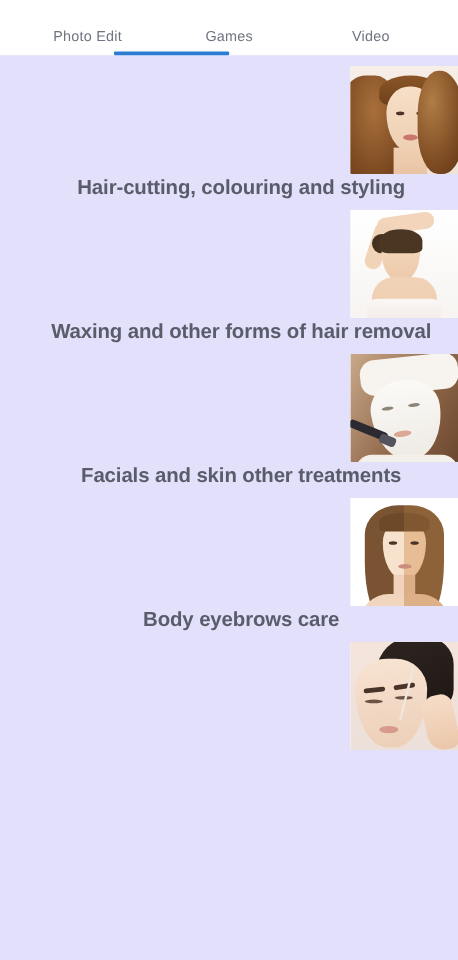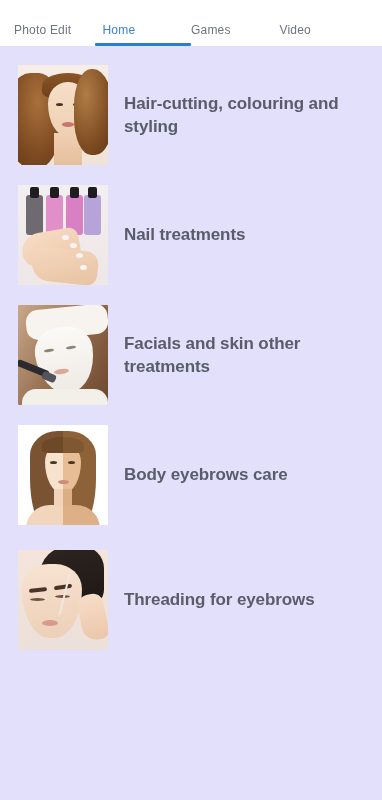--- a/index.html
+++ b/index.html
@@ -29,20 +29,21 @@
     height: 46px;
     background: #ffffff;
     display: flex;
     align-items: center;
     justify-content: space-between;
     padding: 0 14px;
   }
 
   .tab {
     flex: 1 1 0;
+    text-align: center;
     font-size: 12px;
     letter-spacing: 0.2px;
     color: #6f7480;
     line-height: 46px;
     height: 32px;
     cursor: pointer;
     user-select: none;
     position: relative;
   }
 
@@ -61,24 +62,25 @@
   }
 
   
   .list {
     position: relative;
     padding-top: 9px;
   }
 
   .row {
     display: flex;
-    align-items: center;
+    align-items: flex-end;
     height: 120px;
     padding-left: 18px;
     cursor: pointer;
+    flex-direction: column;
   }
 
   .row.last { height: 130px; }
 
   .thumb {
     width: 90px;
     height: 100px;
     flex: 0 0 90px;
     position: relative;
     overflow: hidden;
@@ -314,23 +316,20 @@
   }
 </style>
 </head>
 <body>
 
 <div class="app">
 
   <div class="tabbar">
     <div class="tab">
       <span>Photo Edit</span>
-    </div>
-    <div class="tab active">
-      <span>Home</span>
     </div>
     <div class="tab">
       <span>Games</span>
     </div>
     <div class="tab">
       <span>Video</span>
     </div>
     <div class="tab-underline"></div>
   </div>
 
@@ -345,42 +344,35 @@
           <div class="eye-l"></div>
           <div class="eye-r"></div>
           <div class="lips"></div>
           <div class="neck"></div>
           <div class="curls-r"></div>
         </div>
       </div>
       <div class="row-title">Hair-cutting, colouring and styling</div>
     </div>
 
-
     <div class="row">
       <div class="thumb">
-        <div class="art art-nail">
-          <div class="bot b1"></div>
-            <div class="cap c1"></div>
-          <div class="bot b2"></div>
-            <div class="cap c2"></div>
-          <div class="bot b3"></div>
-            <div class="cap c3"></div>
-          <div class="bot b4"></div>
-            <div class="cap c4"></div>
-          <div class="hand1"></div>
-          <div class="hand2"></div>
-          <div class="tip" style="left:44px;top:50px;"></div>
-          <div class="tip" style="left:52px;top:58px;"></div>
-          <div class="tip" style="left:58px;top:68px;"></div>
-          <div class="tip" style="left:62px;top:80px;"></div>
+        <div class="art art-wax">
+          <div class="arm"></div>
+          <div class="forearm"></div>
+          <div class="bun"></div>
+          <div class="headw"></div>
+          <div class="hairw"></div>
+          <div class="torso"></div>
+          <div class="top"></div>
         </div>
       </div>
-      <div class="row-title">Nail treatments</div>
-    </div>
+      <div class="row-title">Waxing and other forms of hair removal</div>
+    </div>
+
 
     <div class="row">
       <div class="thumb">
         <div class="art art-facial">
           <div class="towel"></div>
           <div class="facef"></div>
           <div class="eyef-l"></div>
           <div class="eyef-r"></div>
           <div class="lipsf"></div>
           <div class="shoulder"></div>
@@ -414,17 +406,16 @@
           <div class="face-th"></div>
           <div class="brow-l"></div>
           <div class="brow-r"></div>
           <div class="eye-th1"></div>
           <div class="eye-th2"></div>
           <div class="lips-th"></div>
           <div class="threadline"></div>
           <div class="fingers"></div>
         </div>
       </div>
-      <div class="row-title">Threading for eyebrows</div>
     </div>
 
   </div>
 </div>
 
 </body></html>

